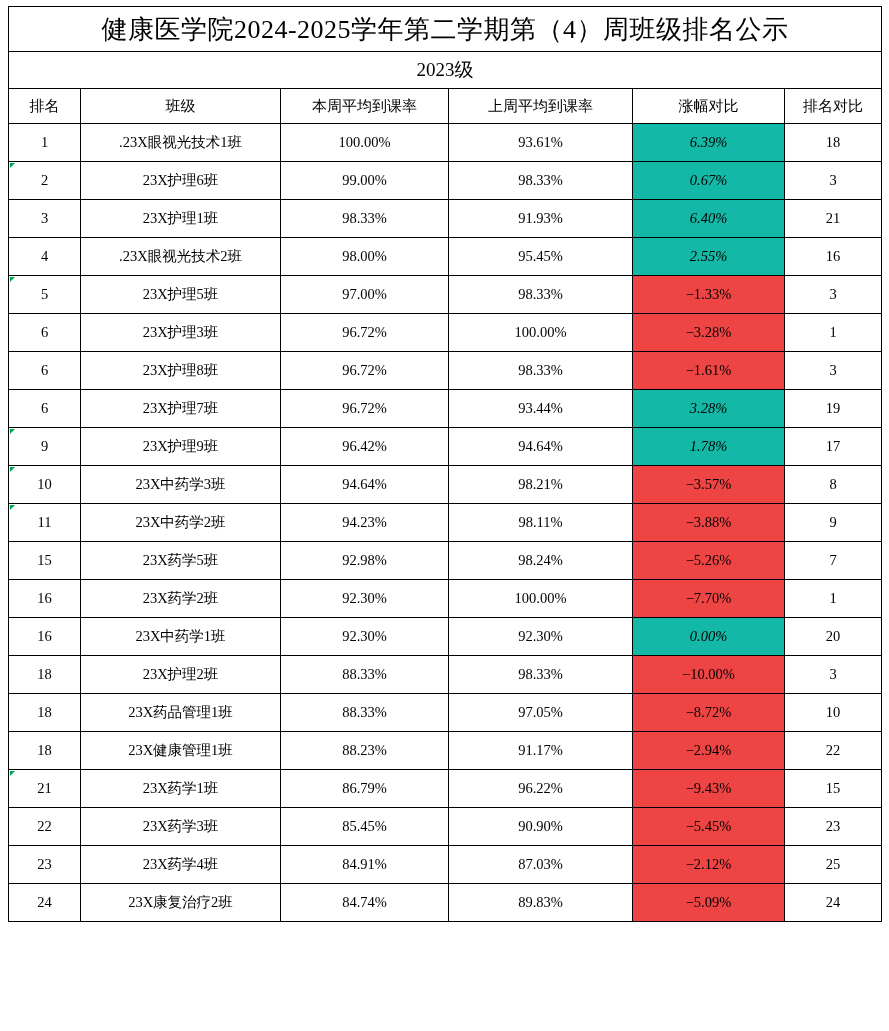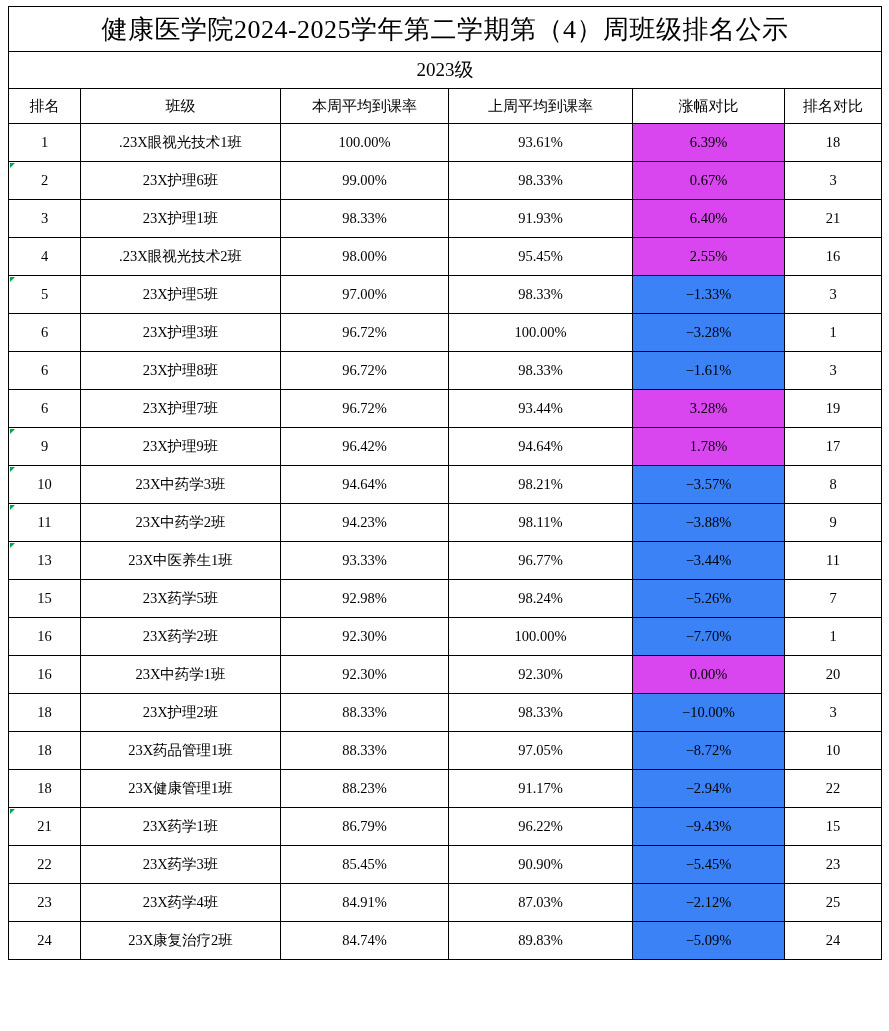--- a/index.html
+++ b/index.html
@@ -52,22 +52,22 @@
     height: 37px;
     font-size: 14.5px;
   }
   .col-rank   { width: 72px; }
   .col-class  { width: 200px; }
   .col-this   { width: 168px; }
   .col-last   { width: 184px; }
   .col-change { width: 152px; }
   .col-cmp    { width: 97px; }
 
-  .up   { background: #d946ef; }
-  .down { background: #3b82f6; }
+  .up   { background: #14b8a6; font-style: italic; }
+  .down { background: #ef4444; }
 
   .marker {
     position: relative;
   }
   .marker::before {
     content: "";
     position: absolute;
     top: 1px;
     left: 1px;
     width: 0;
@@ -188,28 +188,20 @@
       </tr>
       <tr class="data-row">
         <td class="num marker">11</td>
         <td>23X中药学2班</td>
         <td class="num">94.23%</td>
         <td class="num">98.11%</td>
         <td class="num down">−3.88%</td>
         <td class="num">9</td>
       </tr>
       <tr class="data-row">
-        <td class="num marker">13</td>
-        <td>23X中医养生1班</td>
-        <td class="num">93.33%</td>
-        <td class="num">96.77%</td>
-        <td class="num down">−3.44%</td>
-        <td class="num">11</td>
-      </tr>
-      <tr class="data-row">
         <td class="num">15</td>
         <td>23X药学5班</td>
         <td class="num">92.98%</td>
         <td class="num">98.24%</td>
         <td class="num down">−5.26%</td>
         <td class="num">7</td>
       </tr>
       <tr class="data-row">
         <td class="num">16</td>
         <td>23X药学2班</td>

